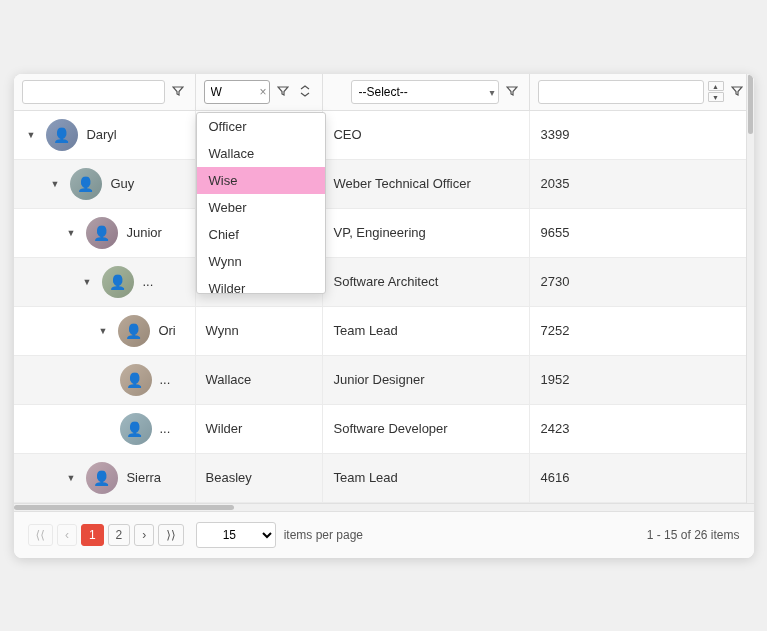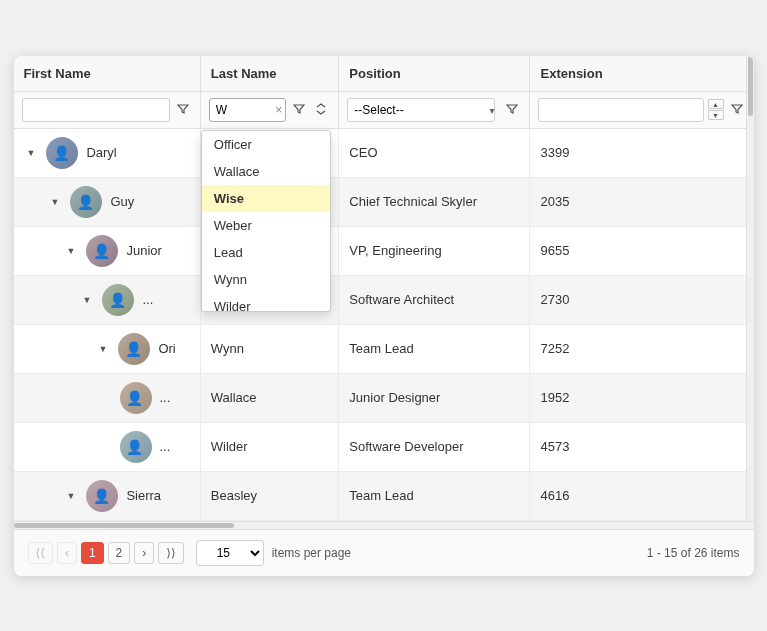--- a/index.html
+++ b/index.html
@@ -78,20 +78,21 @@
       background: #fff;
       outline: none;
       appearance: none;
       -webkit-appearance: none;
       padding-right: 20px;
       cursor: pointer;
     }
     .select-wrapper {
       position: relative;
       flex: 1;
+      margin-left: 20px;
     }
     .select-wrapper::after {
       content: '▾';
       position: absolute;
       right: 5px;
       top: 50%;
       transform: translateY(-50%);
       font-size: 10px;
       color: #666;
       pointer-events: none;
@@ -133,21 +134,21 @@
       z-index: 100;
       min-width: 130px;
       margin-top: 2px;
     }
     .dropdown-item {
       padding: 6px 12px;
       cursor: pointer;
       font-size: 13px;
       color: #333;
     }
-    .dropdown-item.highlighted { background: #fef9c3; font-weight: 700; }
+    .dropdown-item.highlighted { background: #f9a8d4; font-weight: 400; }
     .dropdown-scrollbar {
       max-height: 180px;
       overflow-y: auto;
     }
     tbody tr {
       border-bottom: 1px solid #ebebeb;
     }
     tbody td {
       padding: 8px 10px;
       border-right: 1px solid #ebebeb;
@@ -231,21 +232,21 @@
     }
     .page-btn.active {
       background: #e74c3c;
       border-color: #e74c3c;
       color: #fff;
     }
     .page-btn.inactive { opacity: 0.4; cursor: default; }
     .per-page-select {
       border: 1px solid #d0d0d0;
       border-radius: 3px;
-      padding: 4px 16px;
+      padding: 4px 22px;
       font-size: 12px;
       margin-left: 8px;
       outline: none;
       background: #fff;
     }
     .items-label {
       margin-left: 4px;
       font-size: 12px;
       color: #555;
     }
@@ -286,26 +287,20 @@
     .av-mathews { background: linear-gradient(135deg, #a0b8c0, #8098a0); }
     .av-sierra { background: linear-gradient(135deg, #c0a8b0, #a08898); }
   </style>
 </head>
 <body>
 
 <div class="card">
   <div class="table-scroll-container">
     <table>
       <thead>
-        <tr>
-          <th style="width:200px;">First Name</th>
-          <th style="width:185px;">Last Name</th>
-          <th style="width:195px;">Position</th>
-          <th style="width:160px;">Extension</th>
-        </tr>
         <tr class="filter-row">
 
           <td>
             <div class="filter-cell">
               <input type="text" class="filter-input" style="flex: 1 1 0%;" value="">
               <button class="filter-btn">
                 <svg width="12" height="12" viewBox="0 0 12 12" fill="none" xmlns="http://www.w3.org/2000/svg">
                   <path d="M1 2h10L7 6.5V10L5 9V6.5L1 2z" stroke="#555" stroke-width="1.2" fill="none"></path>
                 </svg>
               </button>
@@ -329,21 +324,21 @@
                 </svg>
               </button>
             </div>
 
             <div class="dropdown">
               <div class="dropdown-scrollbar">
                 <div class="dropdown-item">Officer</div>
                 <div class="dropdown-item">Wallace</div>
                 <div class="dropdown-item highlighted">Wise</div>
                 <div class="dropdown-item">Weber</div>
-                <div class="dropdown-item">Lead</div>
+                <div class="dropdown-item">Chief</div>
                 <div class="dropdown-item">Wynn</div>
                 <div class="dropdown-item">Wilder</div>
               </div>
             </div>
           </td>
 
           <td>
             <div class="filter-cell">
               <div class="select-wrapper">
                 <select class="select-filter">
@@ -403,21 +398,21 @@
             <div class="name-cell">
               <div style="width:16px; flex-shrink:0;"></div>
               <button class="expand-btn">▼</button>
               <div class="avatar-placeholder av-guy">
                 <span style="font-size:14px;">👤</span>
               </div>
               <span>Guy</span>
             </div>
           </td>
           <td></td>
-          <td>Chief Technical Skyler</td>
+          <td>Weber Technical Officer</td>
           <td>2035</td>
         </tr>
 
         <tr style="background:#fff;">
           <td>
             <div class="name-cell">
               <div style="width:32px; flex-shrink:0;"></div>
               <button class="expand-btn">▼</button>
               <div class="avatar-placeholder av-skyler">
                 <span style="font-size:14px;">👤</span>
@@ -484,21 +479,21 @@
               <div style="width:64px; flex-shrink:0;"></div>
               <div style="width:16px; flex-shrink:0;"></div>
               <div class="avatar-placeholder av-mathews">
                 <span style="font-size:14px;">👤</span>
               </div>
               <span>...</span>
             </div>
           </td>
           <td>Wilder</td>
           <td>Software Developer</td>
-          <td>4573</td>
+          <td>2423</td>
         </tr>
 
         <tr style="background:#f5f5f5;">
           <td>
             <div class="name-cell">
               <div style="width:32px; flex-shrink:0;"></div>
               <button class="expand-btn">▼</button>
               <div class="avatar-placeholder av-sierra">
                 <span style="font-size:14px;">👤</span>
               </div>

